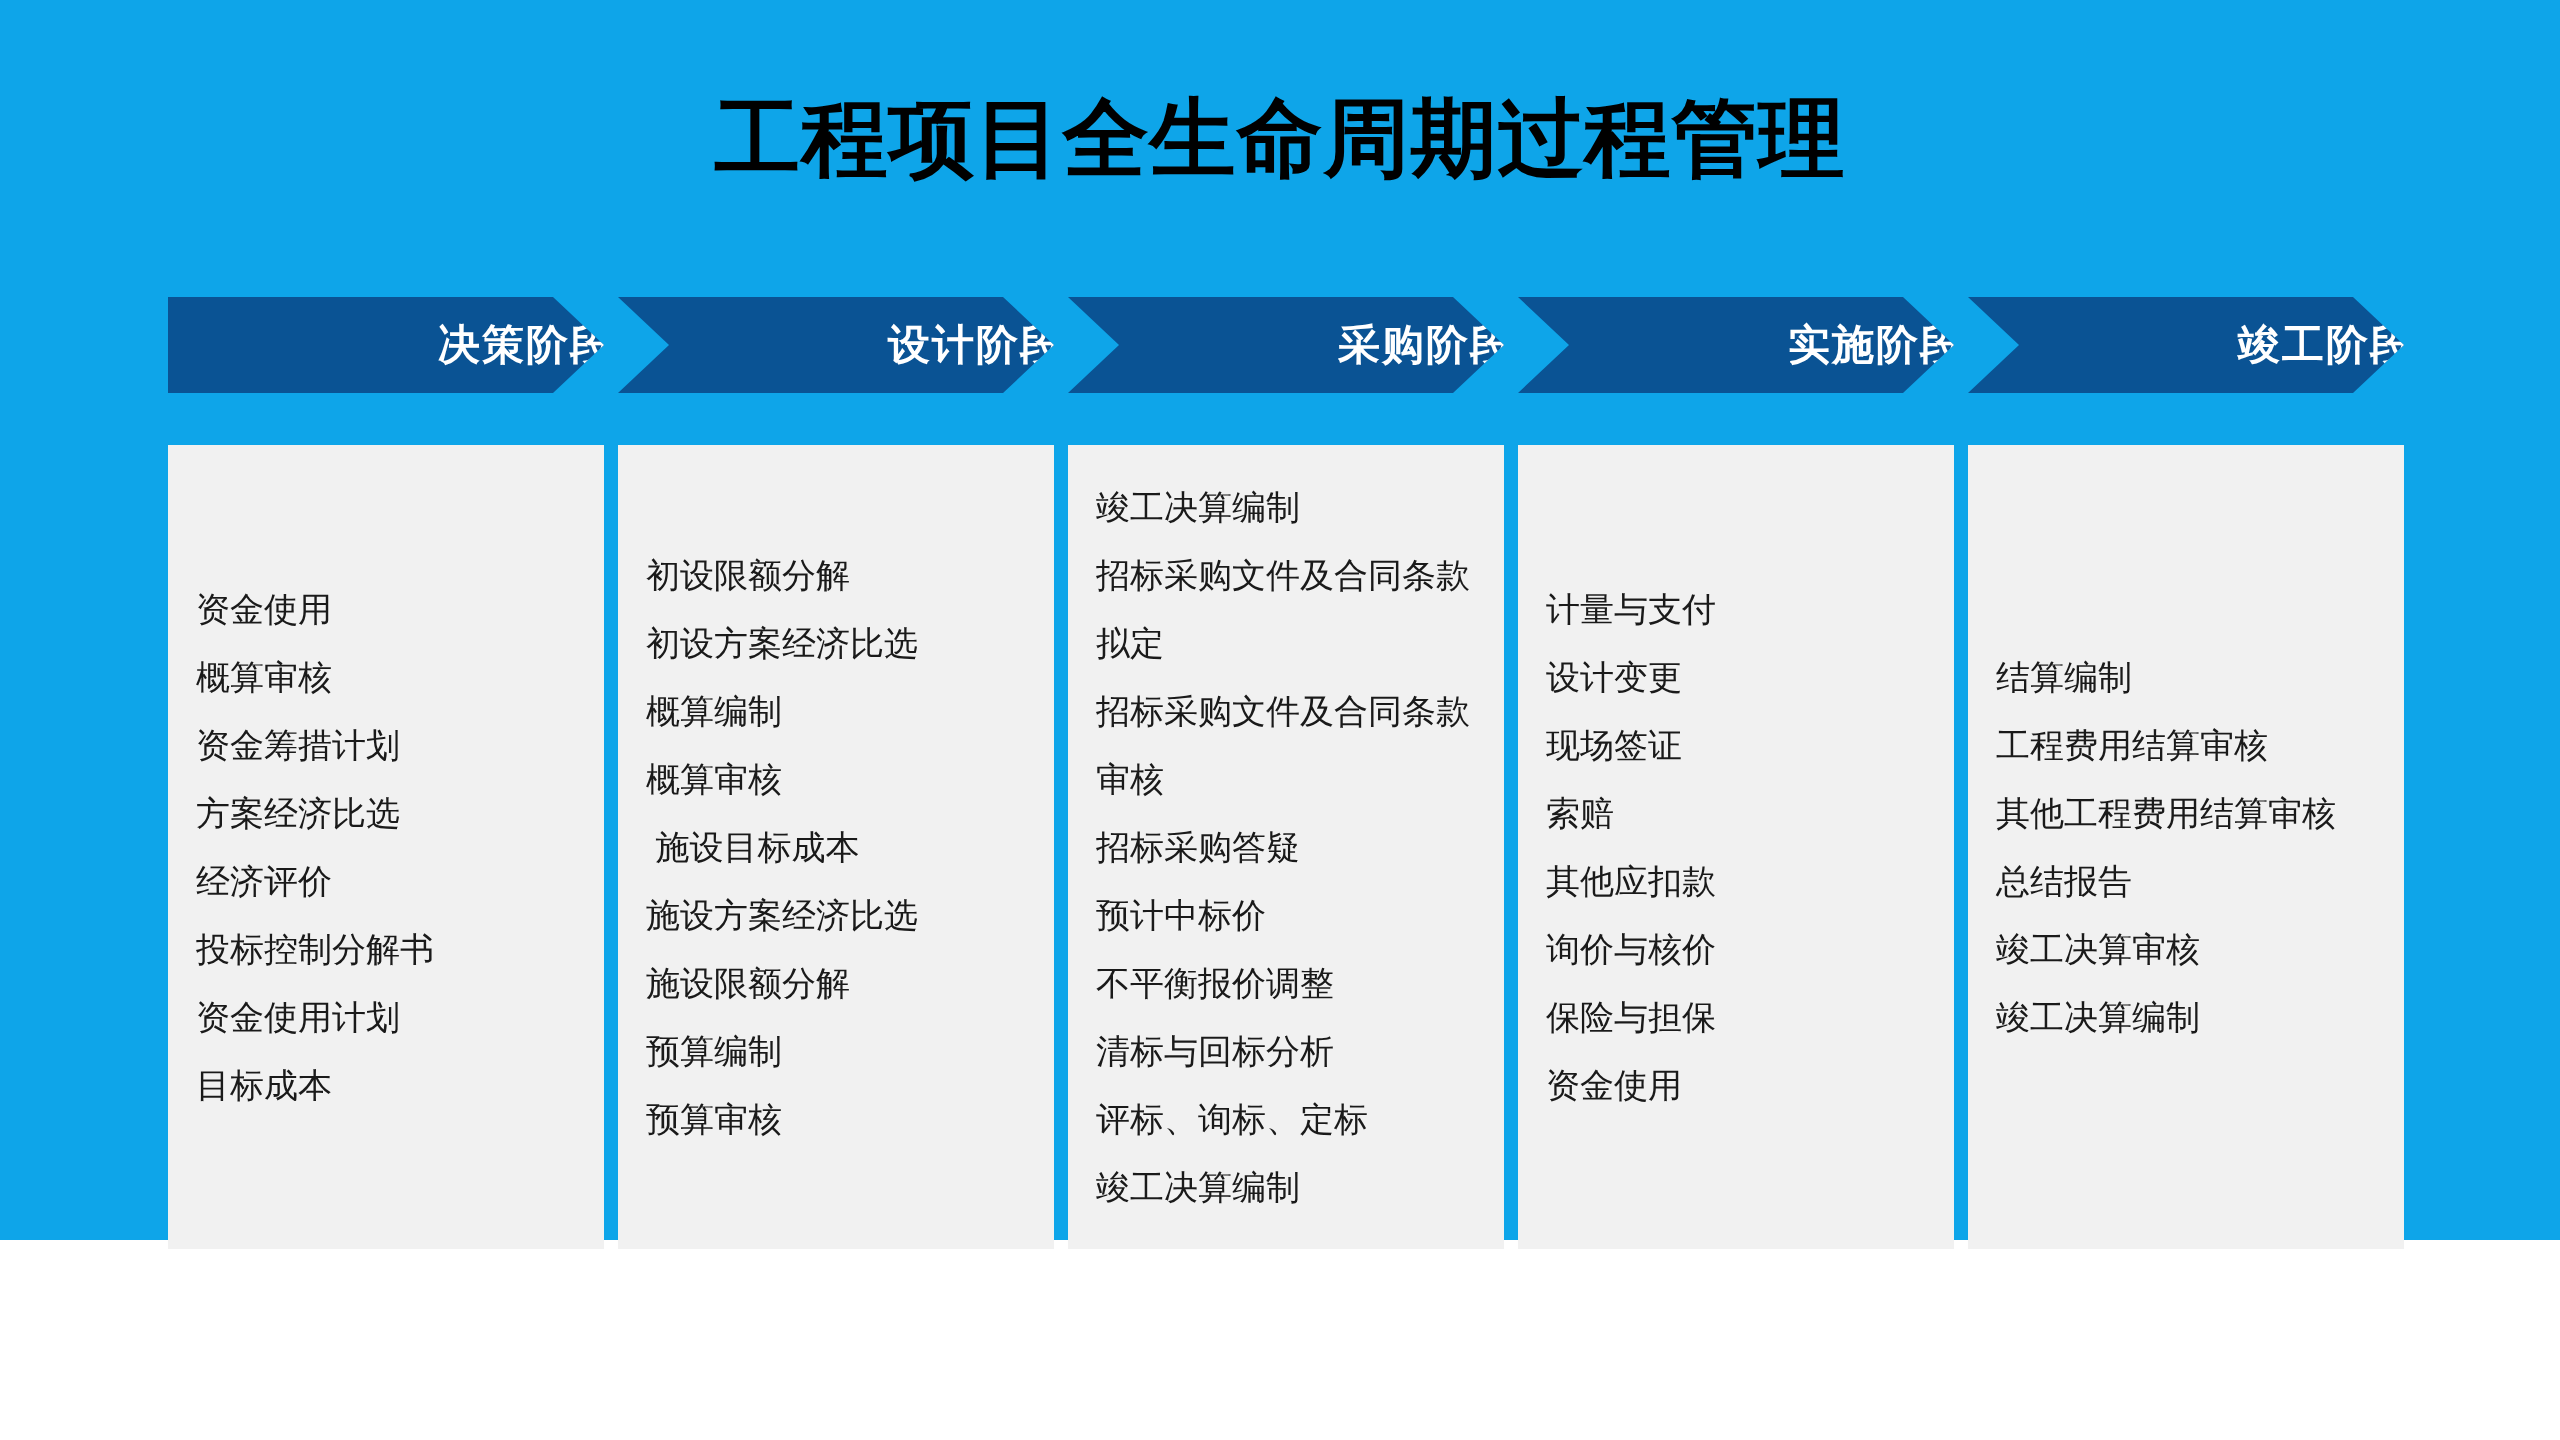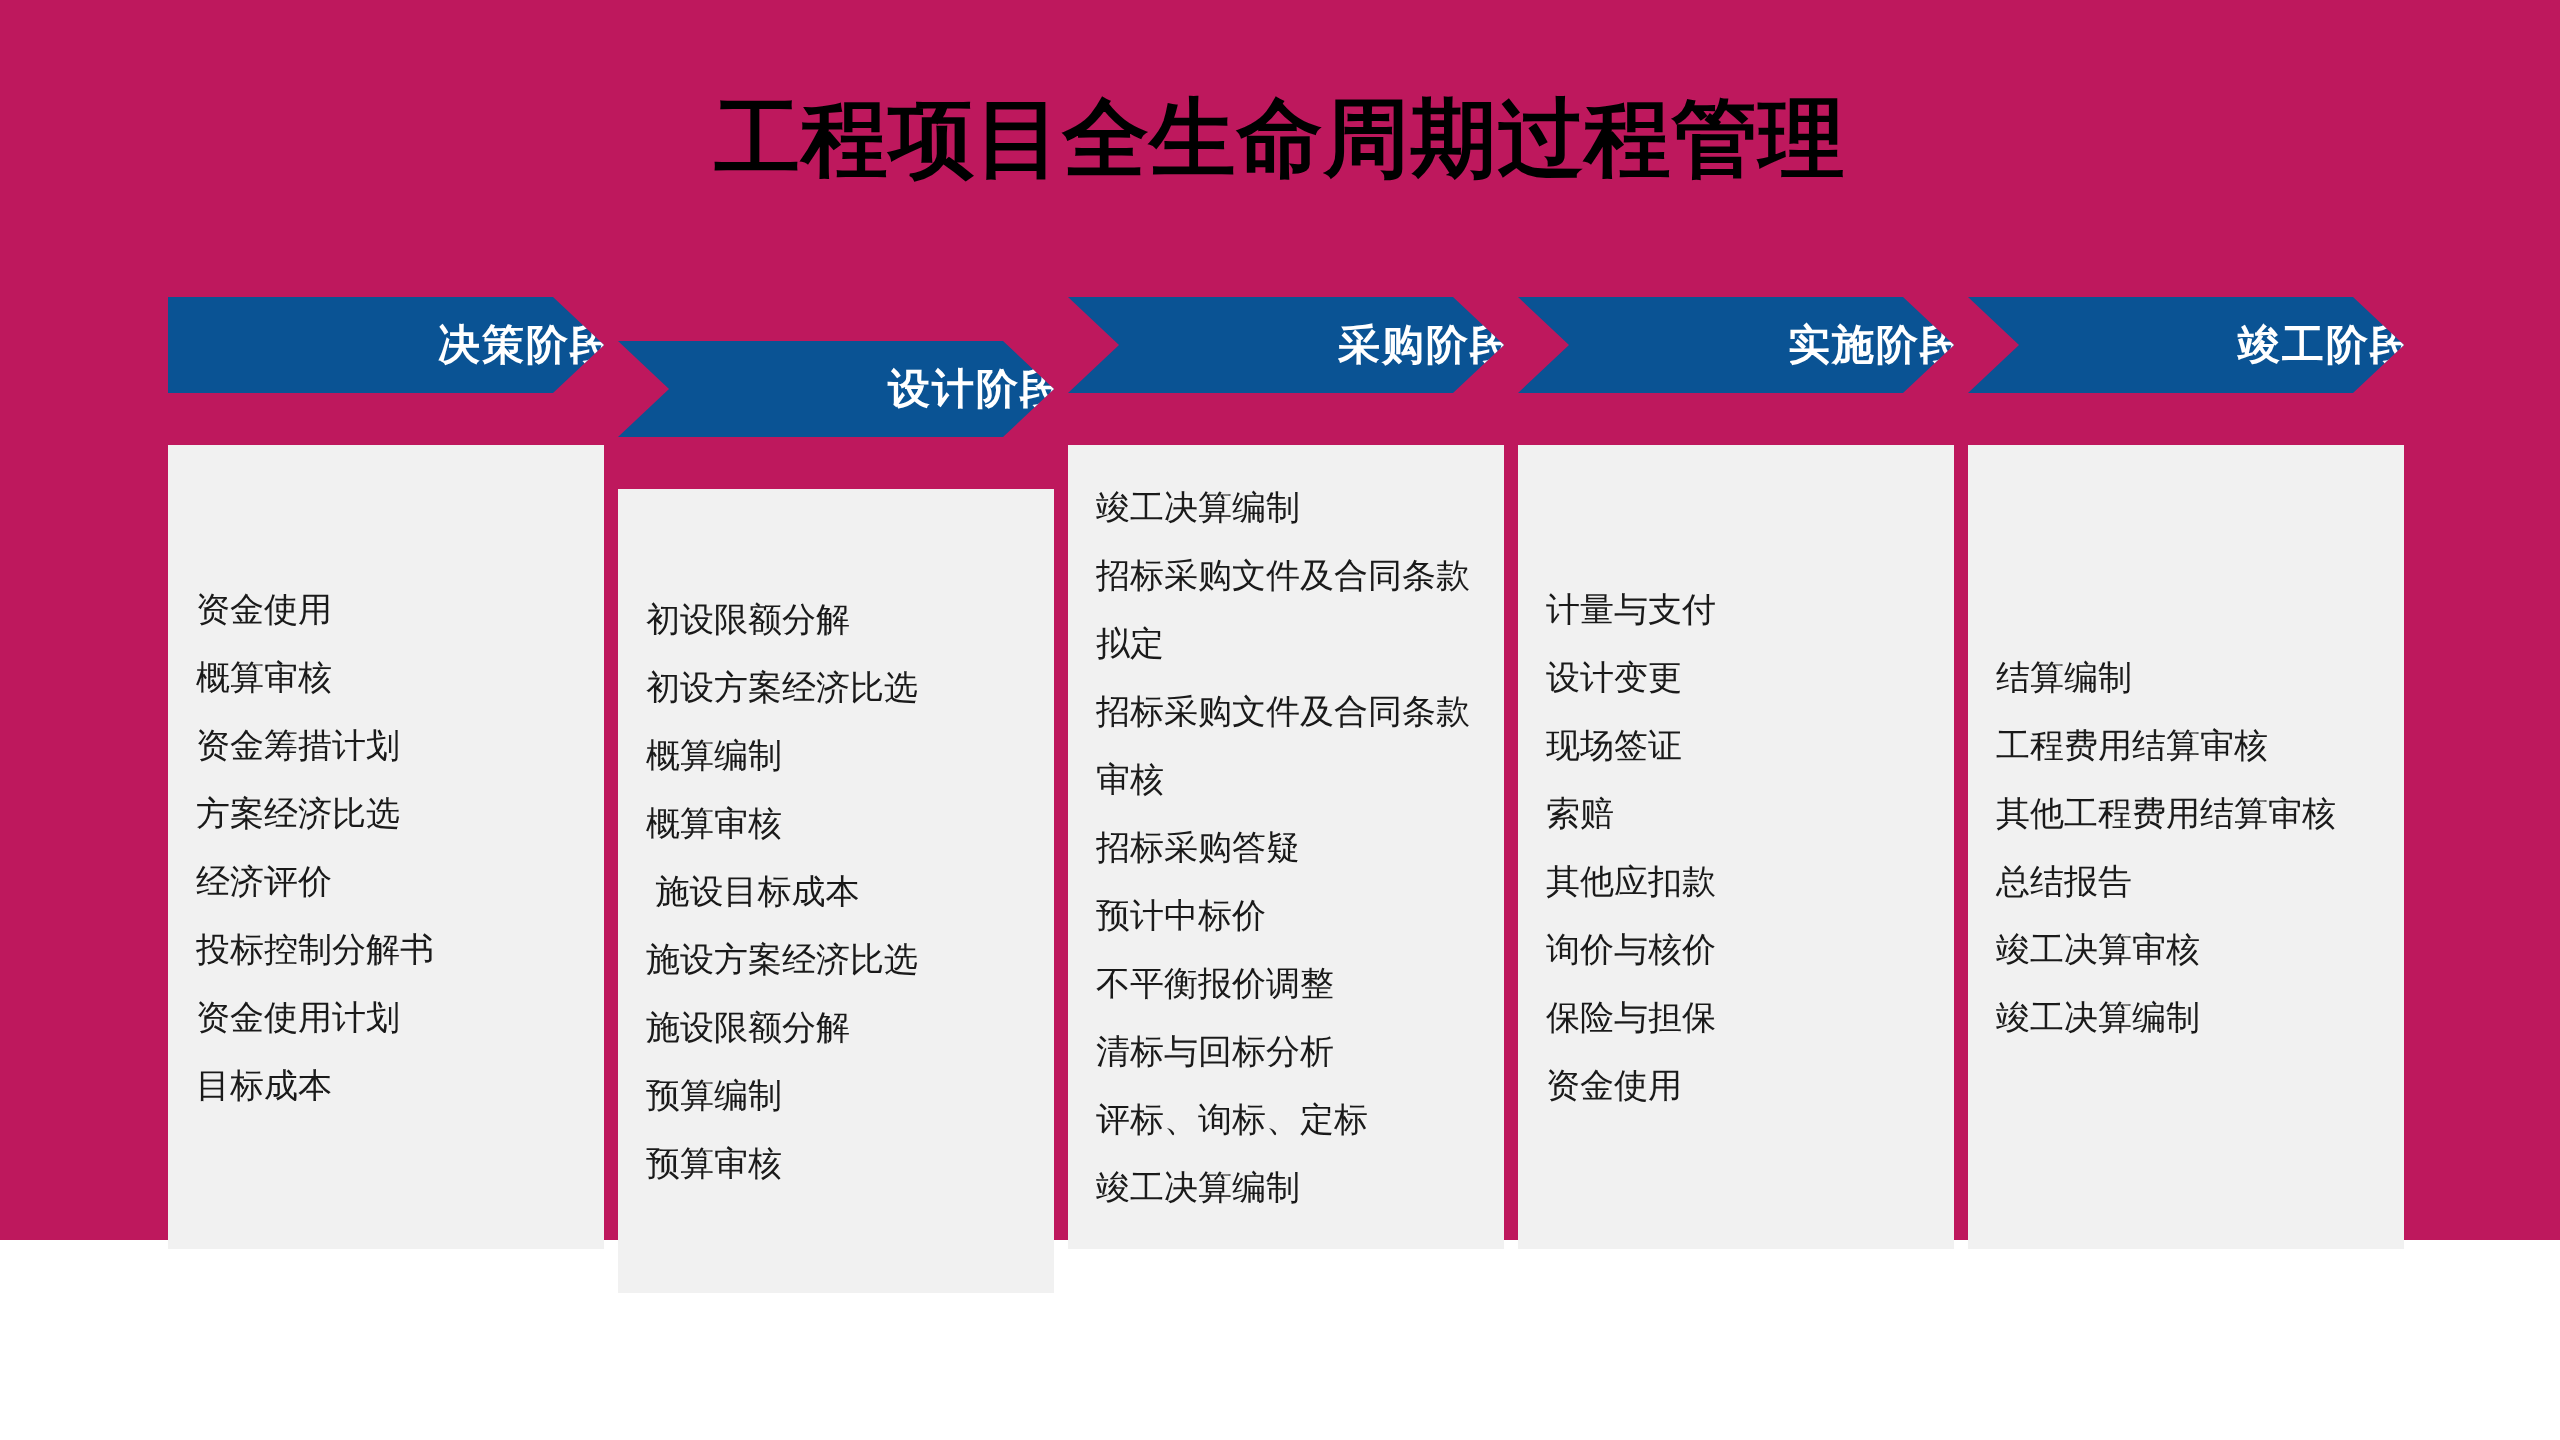--- a/index.html
+++ b/index.html
@@ -13,21 +13,21 @@
     height: 1440px;
     overflow: hidden;
     font-family: "Liberation Sans", "DejaVu Sans", sans-serif;
     -webkit-font-smoothing: antialiased;
   }
 
   .slide {
     position: relative;
     width: 2560px;
     height: 1240px;
-    background: #be185d;
+    background: #0ea5e9;
   }
 
   
   .title {
     position: absolute;
     left: 0;
     top: 86px;
     width: 2560px;
     text-align: center;
     font-size: 86px;
@@ -47,21 +47,21 @@
     height: 960px;
   }
 
   .column {
     position: absolute;
     top: 0;
     width: 436px;
     height: 960px;
   }
   .column.c0 { left: 0px; }
-  .column.c1 { left: 450px; margin-top: 44px; }
+  .column.c1 { left: 450px; }
   .column.c2 { left: 900px; }
   .column.c3 { left: 1350px; }
   .column.c4 { left: 1800px; }
 
   
   .stage-header {
     position: absolute;
     top: 0;
     left: 0;
     width: 436px;

